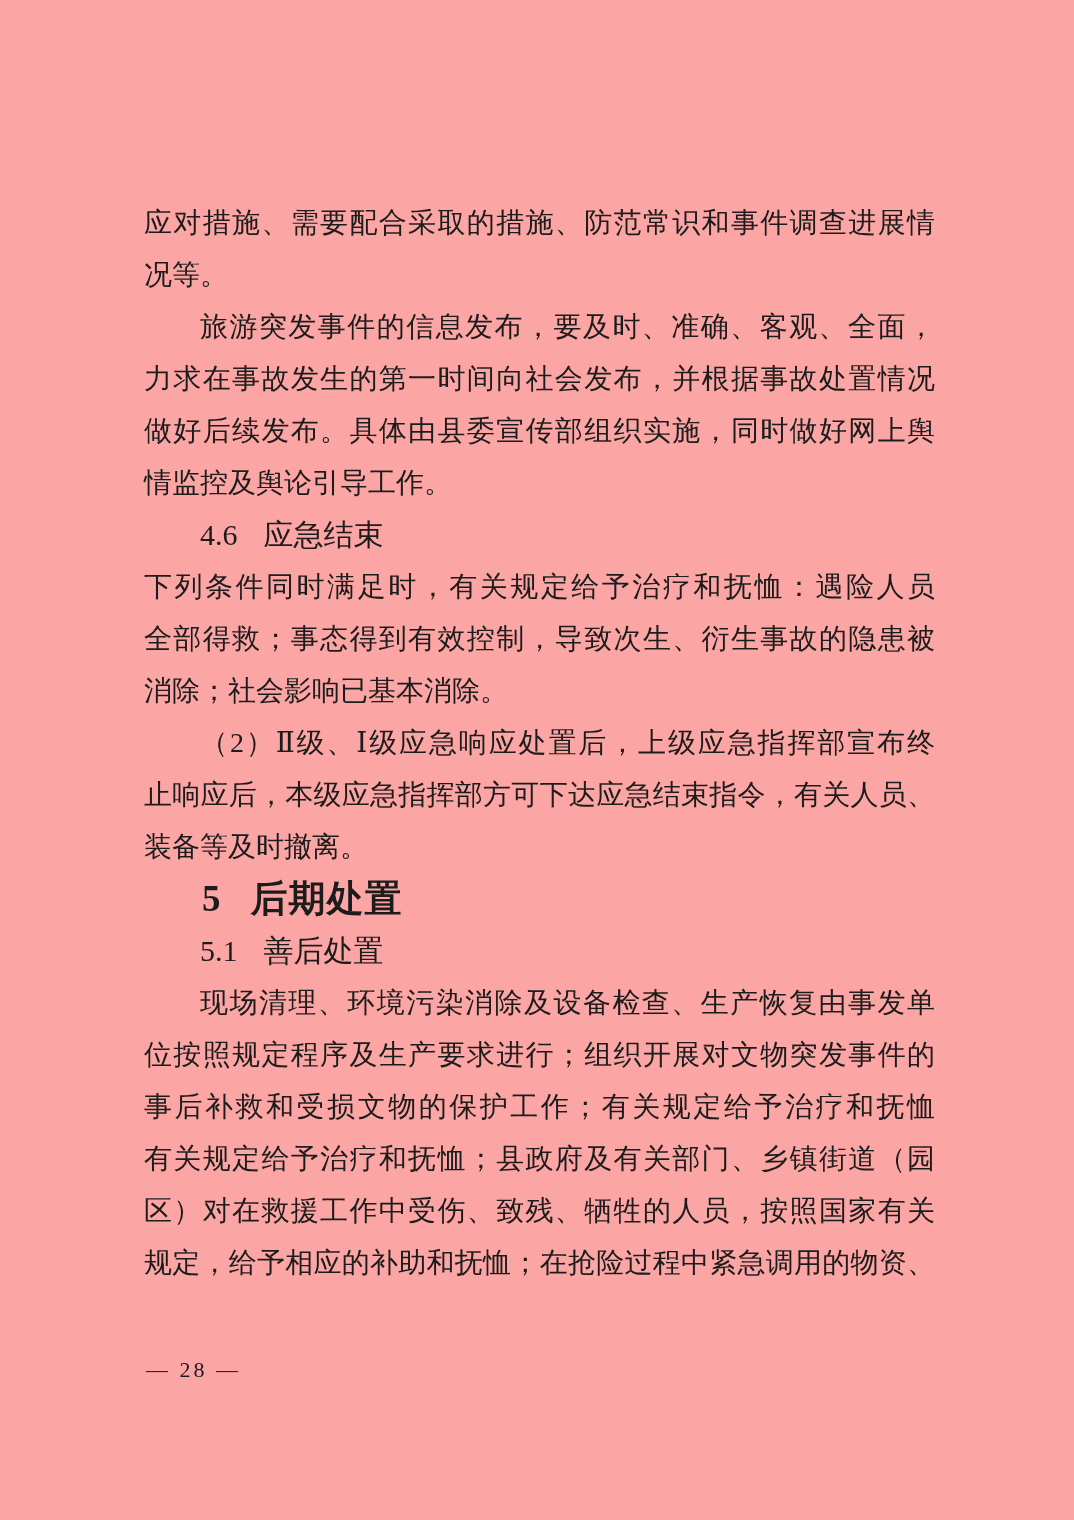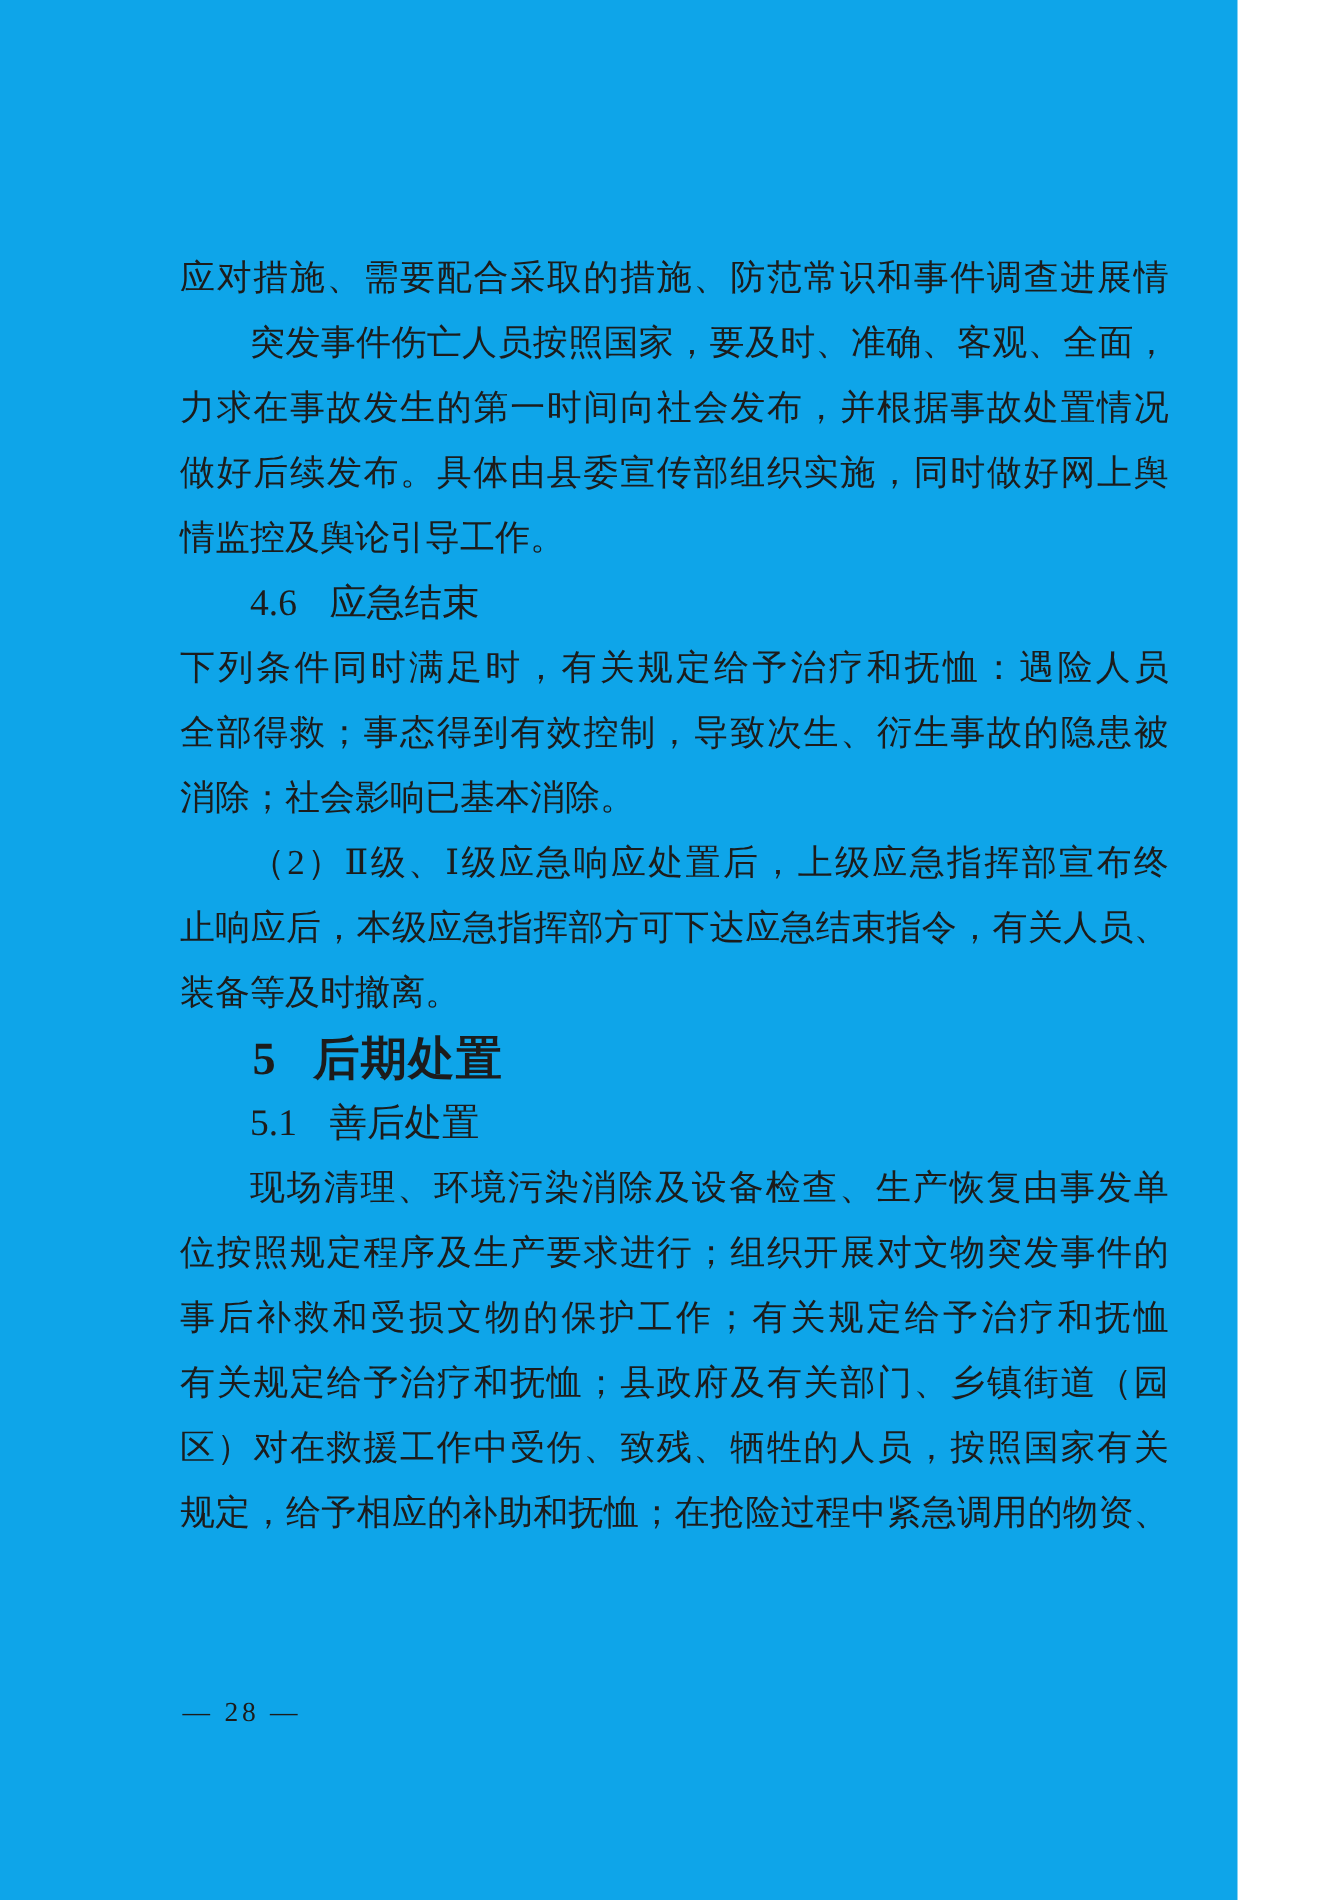--- a/index.html
+++ b/index.html
@@ -1,20 +1,20 @@
 <!DOCTYPE html>
 <html><head>
 <meta charset="utf-8">
 <style>
   html, body { margin: 0; padding: 0; background: #ffffff; }
   .page {
     position: relative;
-    width: 990px;
+    width: 1074px;
     height: 1520px;
-    background: #0ea5e9;
+    background: #fca5a5;
     color: #1c1c1c;
     font-family: "Liberation Serif", "DejaVu Serif", serif;
     overflow: hidden;
   }
   .content {
     position: absolute;
     left: 144px;
     top: 197px;
     width: 791px;
   }
@@ -47,24 +47,25 @@
   }
 </style>
 </head>
 <body>
 
 <div class="page">
   <div class="content">
 
     <div class="para">
       <div class="tline j">应对措施、需要配合采取的措施、防范常识和事件调查进展情</div>
+      <div class="tline">况等。</div>
     </div>
 
     <div class="para">
-      <div class="tline ind j">突发事件伤亡人员按照国家，要及时、准确、客观、全面，</div>
+      <div class="tline ind j">旅游突发事件的信息发布，要及时、准确、客观、全面，</div>
       <div class="tline j">力求在事故发生的第一时间向社会发布，并根据事故处置情况</div>
       <div class="tline j">做好后续发布。具体由县委宣传部组织实施，同时做好网上舆</div>
       <div class="tline">情监控及舆论引导工作。</div>
     </div>
 
     <div class="h-kai">
       <span class="hnum">4.6</span><span class="htitle">应急结束</span>
     </div>
 
     <div class="para">

